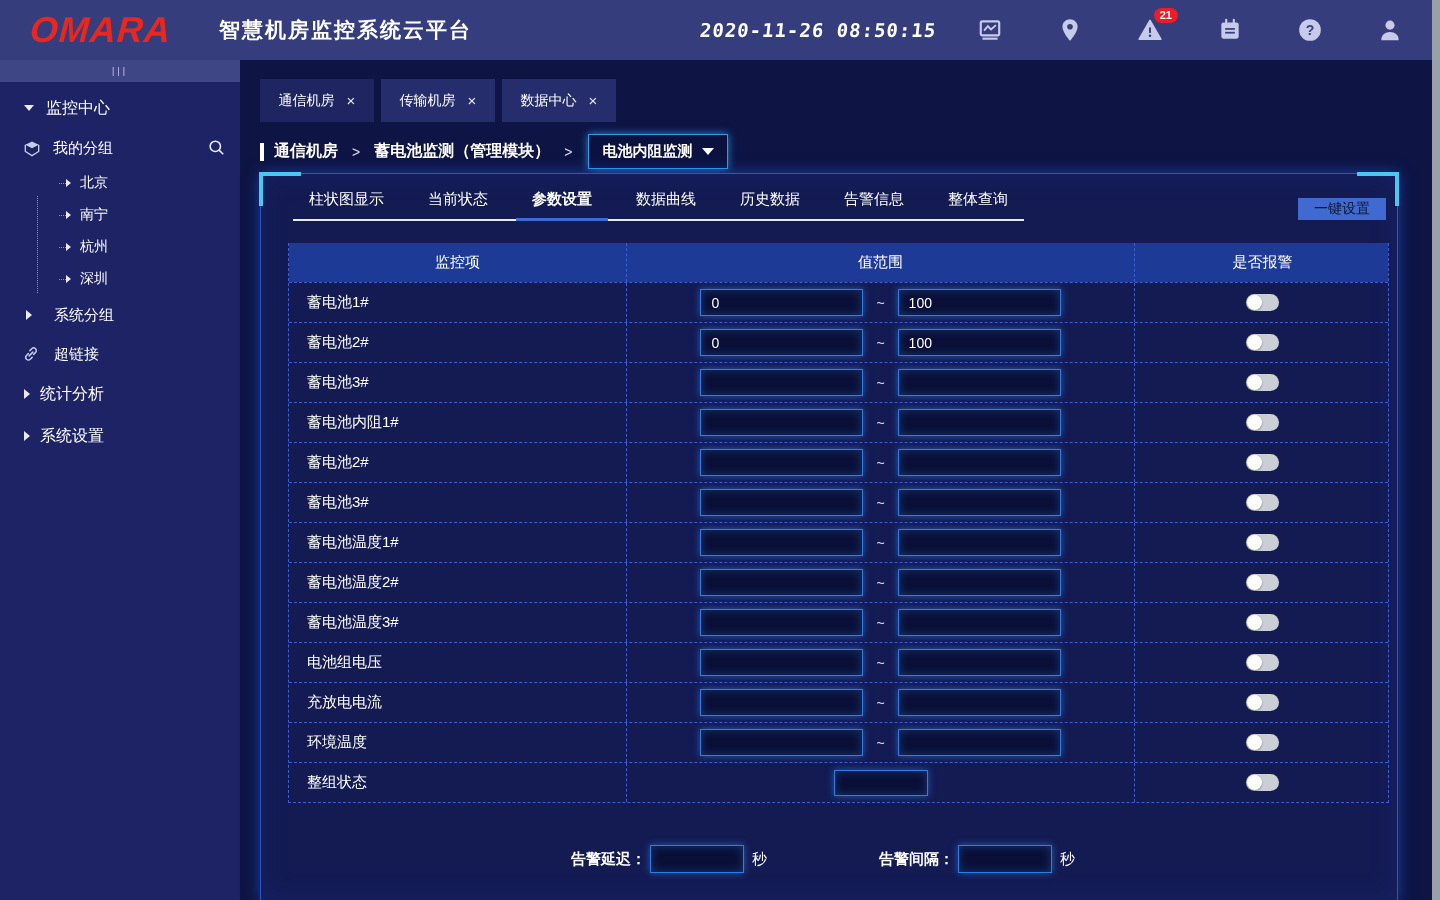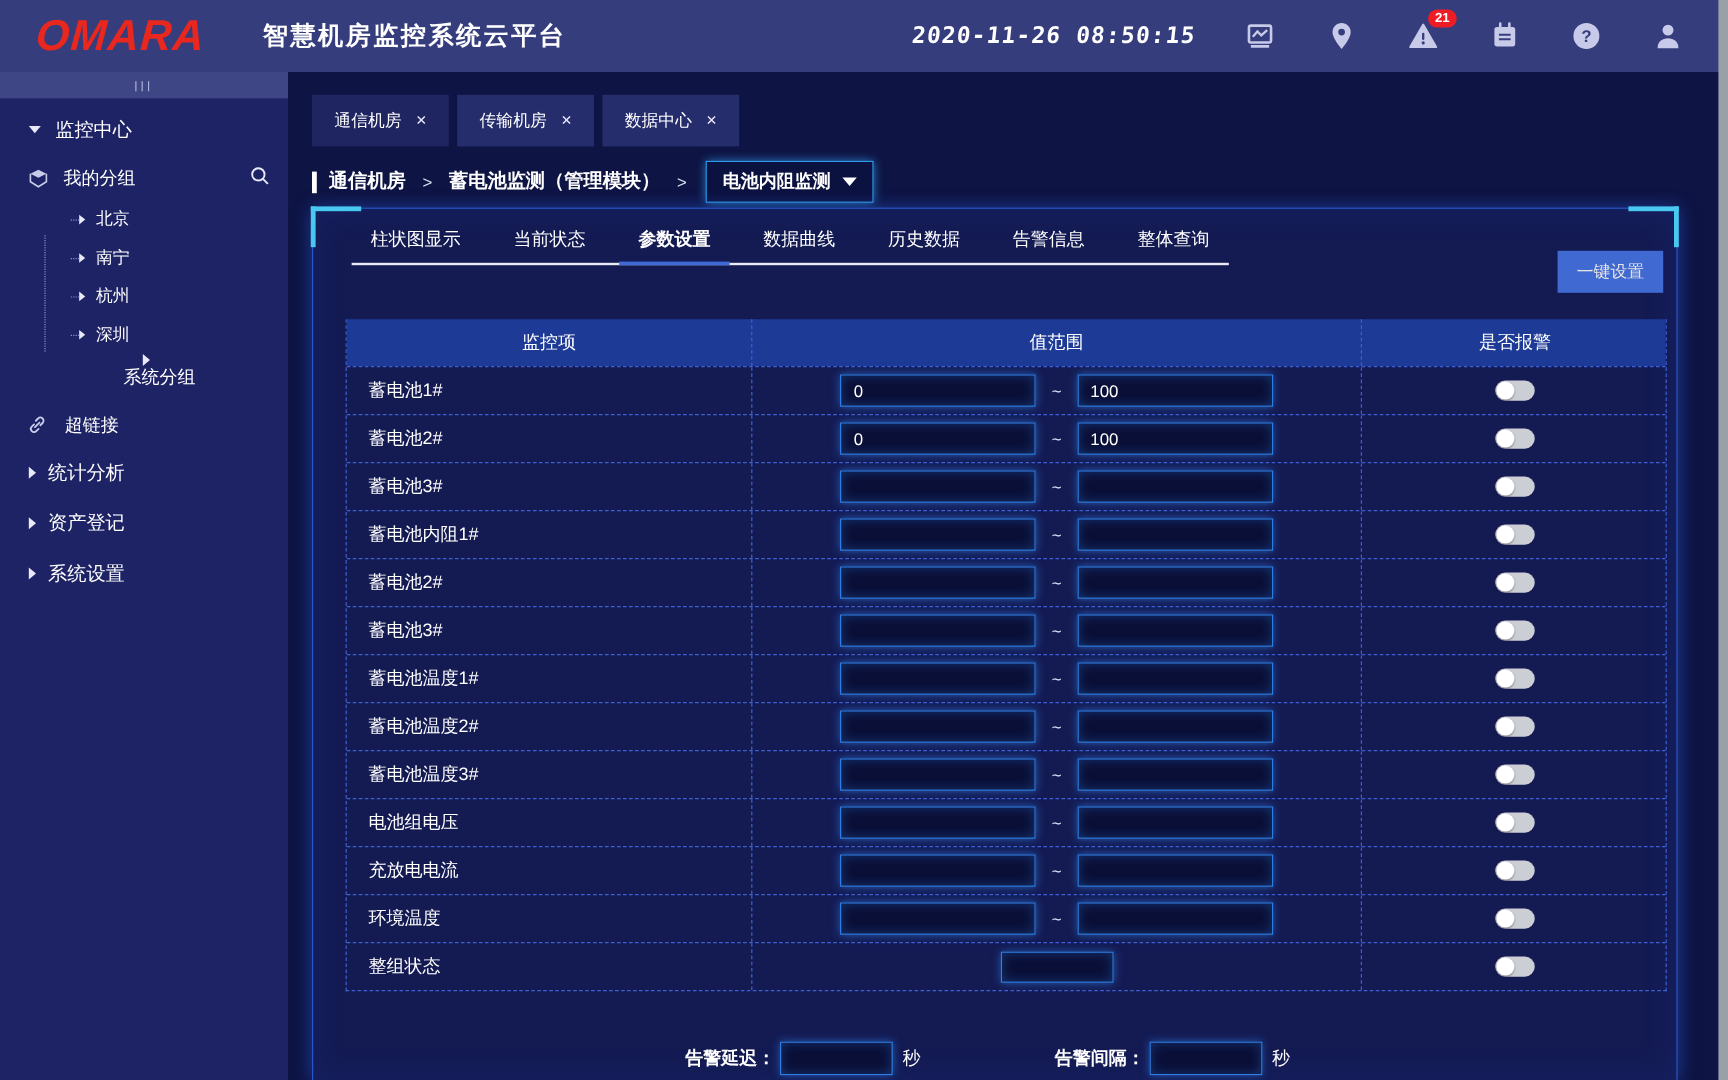--- a/index.html
+++ b/index.html
@@ -9,21 +9,21 @@
 
   
   .header { position:absolute; left:0; top:0; width:1440px; height:60px;
             background:#363d7d; display:flex; align-items:center; z-index:5; }
   .logo { margin-left:30px; font-size:36px; font-weight:900; font-style:italic;
           color:#e8271e; letter-spacing:1px; transform:skewX(-4deg); }
   .app-title { margin-left:48px; font-size:21px; font-weight:700; letter-spacing:2px; }
   .header-spacer { flex:1; }
   .clock { font-family:"DejaVu Sans Mono",monospace; font-weight:700; font-size:19px;
            letter-spacing:1px; transform:skewX(-6deg); margin-right:40px; }
-  .h-icons { display:flex; align-items:center; gap:40px; margin-right:36px; color:#c7cae8; }
+  .h-icons { display:flex; align-items:center; gap:52px; margin-right:36px; color:#c7cae8; }
   .h-ico { position:relative; width:28px; height:28px; display:flex; align-items:center; justify-content:center; cursor:pointer; }
   .h-ico svg { width:26px; height:26px; }
   .badge { position:absolute; top:-8px; right:-14px; background:#ee1c25; color:#fff;
            font-size:11px; font-weight:700; border-radius:9px; padding:1px 6px; line-height:13px; }
 
   
   .scrollbar { position:absolute; right:0; top:0; width:8px; height:900px; background:#9aa0a8; z-index:9; }
 
   
   .sidebar { position:absolute; left:0; top:60px; width:240px; height:840px; background:#1d2365; }
@@ -45,21 +45,21 @@
   .sb-root-open .caret-down { display:block; margin-right:12px; }
 
   .sb-group { height:37px; padding-left:22px; font-size:15px; }
   .sb-group .group-ico { display:block; margin-right:11px; }
   .sb-group .sb-search { display:block; }
 
   .sb-leaf { height:32px; padding-left:44px; font-size:14px;margin-left:22px; }
   .sb-leaf .caret-right { display:block; margin-right:9px; border-top-width:4px; border-bottom-width:4px; border-left-width:5px; }
   .sb-leaf .tree-stub { display:block; position:absolute; left:37px; top:50%; width:7px; border-top:1px dotted #8a92c9; }
 
-  .sb-sub { height:40px; padding-left:26px; font-size:15px;flex-direction:column; }
+  .sb-sub { height:40px; padding-left:26px; font-size:15px; }
   .sb-sub .caret-right { display:block; margin-right:22px; }
 
   .sb-link { height:38px; padding-left:22px; font-size:15px; }
   .sb-link .link-ico { display:block; margin-right:14px; }
 
   .sb-root { height:42px; padding-left:24px; font-size:16px; }
   .sb-root .caret-right { display:block; margin-right:10px; }
 
   
   .main { position:absolute; left:240px; top:60px; width:1192px; height:840px; }
@@ -83,22 +83,22 @@
   .panel { position:relative; margin:4px 0 0 20px; width:1138px; height:728px; background:#141b53;
            border:1px solid #2857c8; box-shadow:0 0 14px rgba(41,98,226,.55), inset 0 0 26px rgba(25,50,140,.3); }
   .corner { position:absolute; width:42px; height:34px; z-index:3; }
   .corner-tl { left:-2px; top:-2px; border-top:4px solid #49c8f2; border-left:4px solid #49c8f2; }
   .corner-tr { right:-2px; top:-2px; border-top:4px solid #49c8f2; border-right:4px solid #49c8f2; }
 
   .panel-head { display:flex; justify-content:space-between; align-items:flex-start; padding:16px 11px 0 32px; }
   .ptabs { display:flex; gap:12px; border-bottom:2px solid #e8eaf5; }
   .ptab { padding:0 16px 9px 16px; font-size:15px; cursor:pointer; margin-bottom:-2px; }
   .ptab.active { border-bottom:3px solid #3f6bd6; font-weight:700; }
-  .quick-set { width:88px; height:35px; background:#4169d2; color:#e5e5e5; border:none;
-               font-size:14px; font-family:inherit; cursor:pointer; margin-top:19px; }
+  .quick-set { width:88px; height:22px; background:#4169d2; color:#0f172a; border:none;
+               font-size:14px; font-family:inherit; cursor:pointer; margin-top:8px; }
 
   
   .table { margin:22px 0 0 27px; width:1101px; border:1px dashed #3e5fd3; border-top:none; }
   .t-head { display:grid; grid-template-columns:338px 508px 255px; height:39px; background:#1d3a96; }
   .t-head .hc { display:flex; align-items:center; justify-content:center; font-size:15px; border-right:1px dashed #3e5fd3; }
   .t-head .hc:last-child { border-right:none; }
   .t-row { display:grid; grid-template-columns:338px 508px 255px; height:40px; border-top:1px dashed #3e5fd3; }
   .t-row .c { display:flex; align-items:center; border-right:1px dashed #3e5fd3; }
   .t-row .c:last-child { border-right:none; }
   .c.name { padding-left:18px; font-size:15px;text-align:right; }
@@ -263,27 +263,20 @@
 
     <span class="caret caret-right"></span>
 
     <span class="sb-label">统计分析</span>
 
   </div>
         <div class="sb-item sb-root">
 
     <span class="caret caret-right"></span>
 
-    <span class="sb-label">资产登记</span>
-
-  </div>
-        <div class="sb-item sb-root">
-
-    <span class="caret caret-right"></span>
-
     <span class="sb-label">系统设置</span>
 
   </div>
       </div>
   </div>
 
   <div class="main">
     <div class="wtabs">
         <div class="wtab active">
     <span class="wlabel">通信机房</span>

